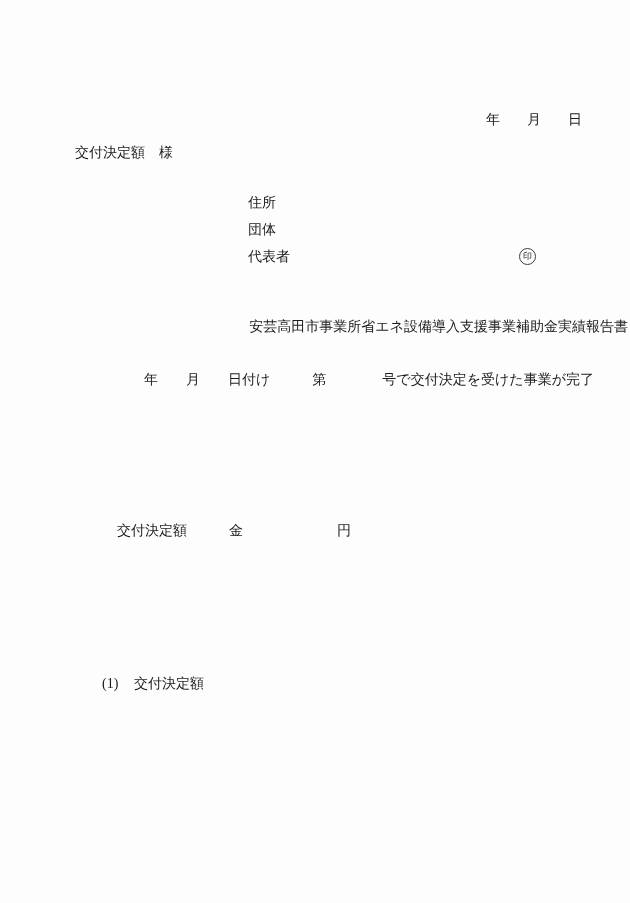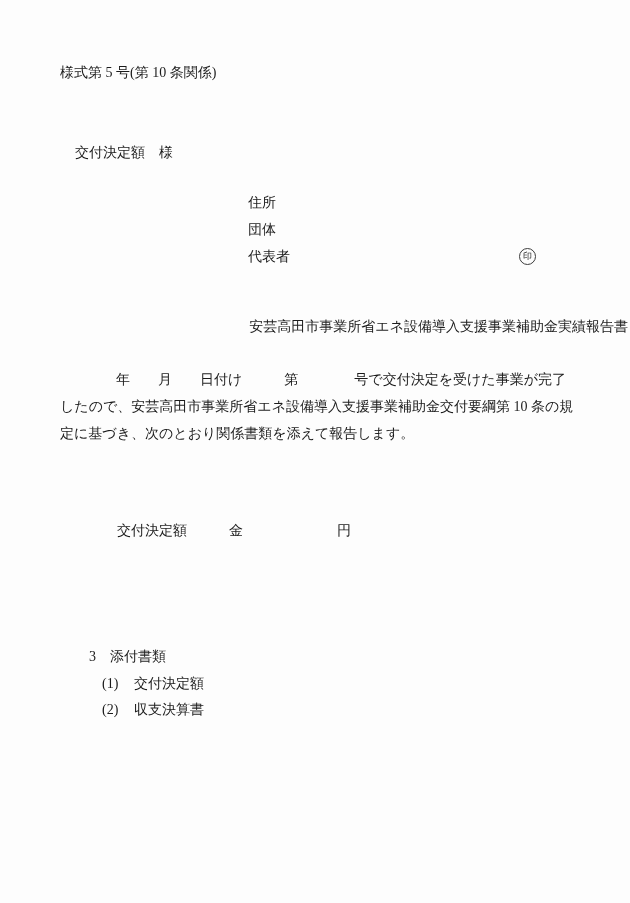--- a/index.html
+++ b/index.html
@@ -47,46 +47,40 @@
     font-size: 9px;
     line-height: 15px;
     white-space: normal;
   }
 </style>
 </head>
 <body>
 
 <div class="page">
 
-  <div class="ln" style="left:60px; top:63px">様式第 5 号(第 10 条関係)</div>
 
+  <div class="ln" style="left:472px; top:90px">
+    <span>年</span><span class="gap-27">月</span><span class="gap-27">日</span>
+  </div>
 
   <div class="ln" style="left:75px; top:143px">交付決定額　様</div>
 
   <div class="ln" style="left:248px; top:193px">住所</div>
   <div class="ln" style="left:248px; top:220px">団体</div>
   <div class="ln" style="left:248px; top:247px">代表者</div>
   <div class="seal">
     <span>印</span>
   </div>
 
   <div class="ln center" style="top:317px">安芸高田市事業所省エネ設備導入支援事業補助金実績報告書</div>
 
-  <div class="ln" style="left:116px; top:370px">年　　月　　日付け　　　第　　　　号で交付決定を受けた事業が完了</div>
-  <div class="ln" style="left:60px; top:397px">したので、安芸高田市事業所省エネ設備導入支援事業補助金交付要綱第 10 条の規</div>
-  <div class="ln" style="left:60px; top:424px">定に基づき、次のとおり関係書類を添えて報告します。</div>
+  <div class="ln" style="left:144px; top:370px">年　　月　　日付け　　　第　　　　号で交付決定を受けた事業が完了</div>
 
   <div class="ln" style="left:103px; top:501px">
     <span class="label-box">交付決定額</span><span class="kin-box">金</span><span>円</span>
   </div>
 
 
-  <div class="ln" style="left:75px; top:627px">
-    <span class="sec-no">3</span><span>添付書類</span>
-  </div>
   <div class="ln" style="left:88px; top:654px">
     <span class="item-no">(1)</span><span>交付決定額</span>
-  </div>
-  <div class="ln" style="left:88px; top:680px">
-    <span class="item-no">(2)</span><span>収支決算書</span>
   </div>
 
 </div>
 
 </body></html>

